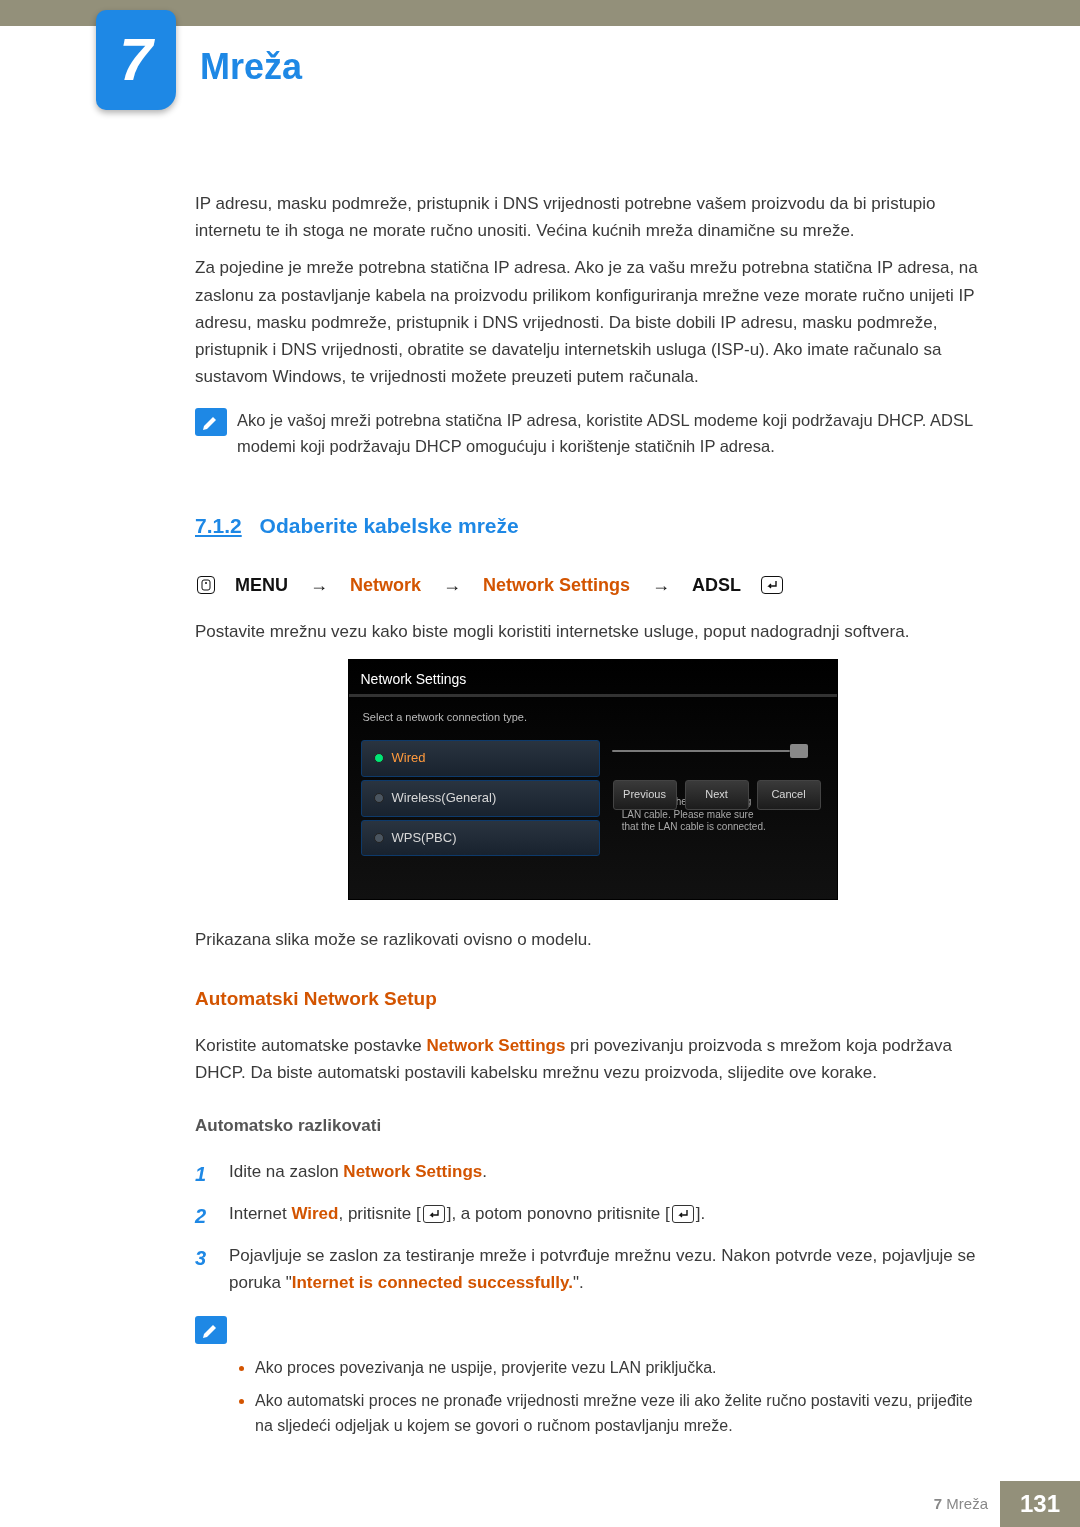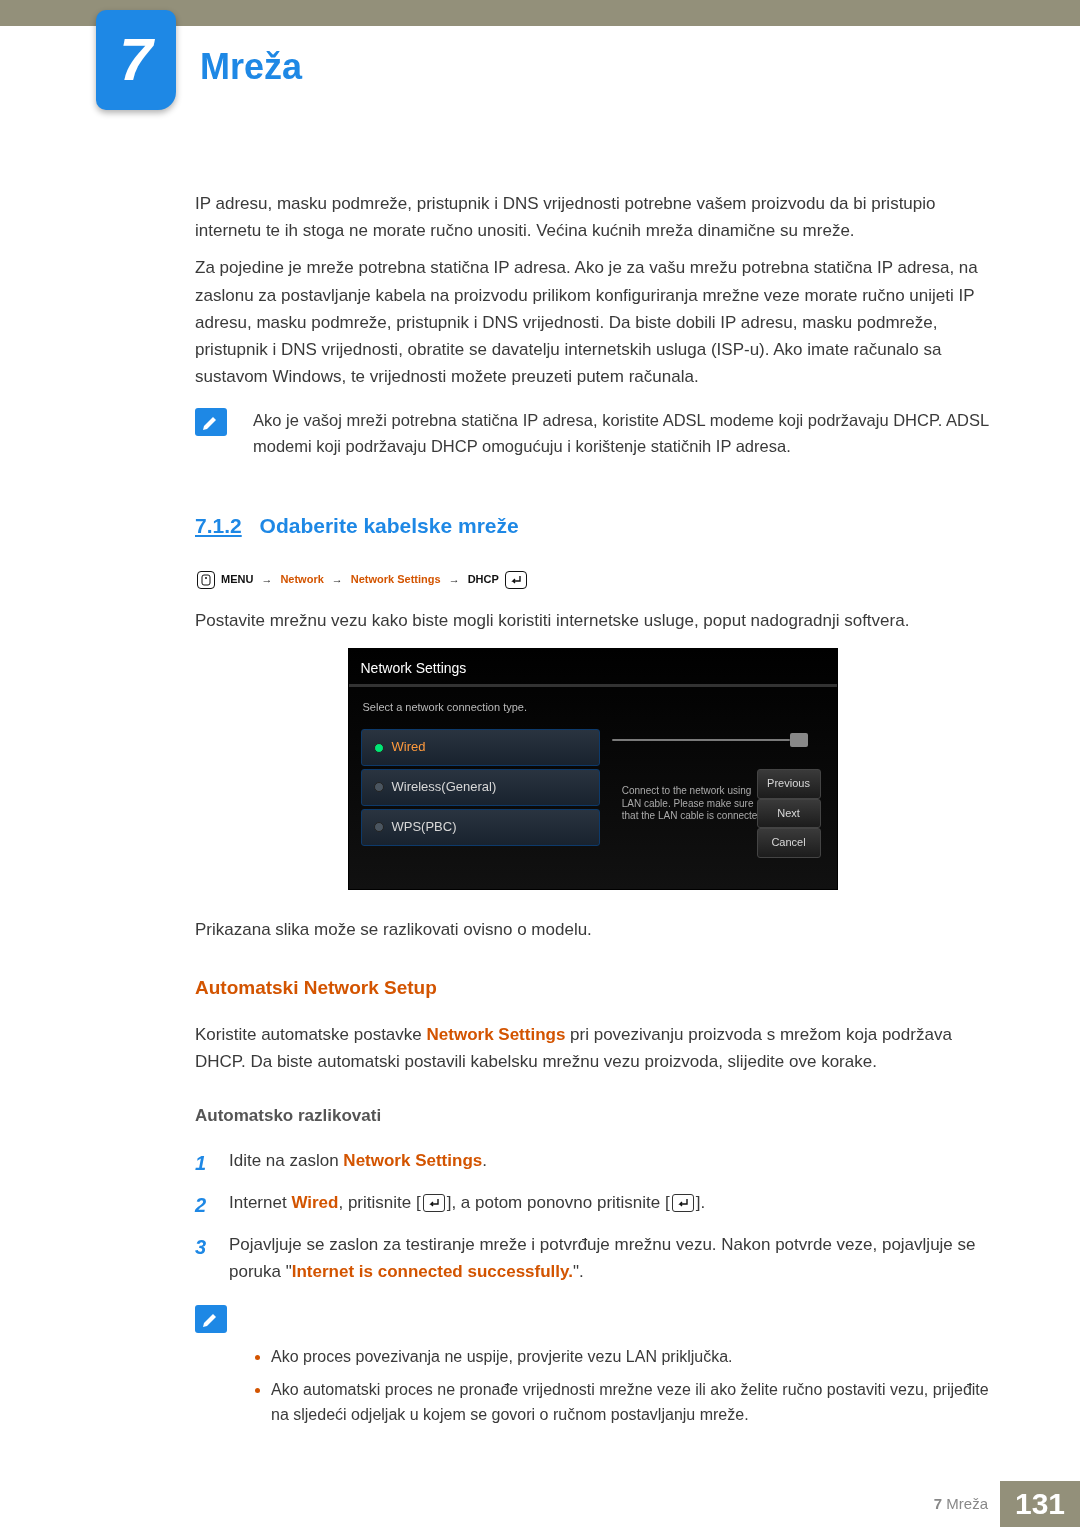--- a/index.html
+++ b/index.html
@@ -44,21 +44,21 @@
   }
   .content {
     position: absolute;
     top: 190px;
     left: 195px;
     right: 90px;
   }
   .para { margin-bottom: 10px; color: #3a3a3a; }
   .note-row {
     display: flex;
-    gap: 26px;
+    gap: 10px;
     margin-top: 18px;
     margin-bottom: 18px;
     justify-content: space-between;
   }
   .note-icon {
     flex: 0 0 32px;
     height: 28px;
     background: #1e88e5;
     border-radius: 3px;
     position: relative;
@@ -68,26 +68,26 @@
   .sec-heading {
     color: #1e88e5;
     font-weight: bold;
     font-size: 21px;
     margin-top: 50px;
     margin-bottom: 28px;
   }
   .sec-heading .num { margin-right: 12px; text-decoration: underline; }
   .menu-path {
     font-weight: bold;
-    font-size: 11px;
+    font-size: 18px;
     margin-bottom: 18px;
     display: flex;
-    align-items: flex-start;
+    align-items: center;
     flex-wrap: wrap;
-    gap: 4px;
+    gap: 18px;
   }
   .mp-menu { color: #111; }
   .mp-net { color: #d35400; }
   .mp-arrow { color: #111; font-weight: bold; margin: 0 4px; }
   .mp-icon {
     display: inline-flex;
     border: 1.5px solid #111;
     border-radius: 4px;
     padding: 0 3px;
     height: 18px;
@@ -148,21 +148,21 @@
     position: absolute; left: 0; top: 20px; right: 18px; height: 2px;
     background: #7a7a7a; border-radius: 2px;
   }
   .nd-hint {
     position: absolute;
     left: 56%; top: 136px; width: 150px;
     font-size: 10px; line-height: 1.25; color: #aaa;
   }
   .nd-btns {
     position: absolute; right: 16px; top: 120px;
-    display: flex; flex-direction: column; 
+    display: flex; flex-direction: row; gap: 8px;
   }
   .nd-btn {
     background: linear-gradient(#3a3a3a, #1c1c1c);
     border: 1px solid #444;
     color: #d8d8d8;
     font-size: 11px;
     padding: 5px 0;
     width: 64px;
     text-align: center;
     border-radius: 3px;
@@ -210,21 +210,21 @@
     display: flex;
     justify-content: flex-end;
     align-items: center;
   }
   .footer .crumb {
     color: #888; font-size: 15px; margin-right: 12px;
   }
   .footer .pagebox {
     background: #93907a;
     color: #fff;
-    font-size: 30px;
+    font-size: 24px;
     font-weight: bold;
     width: 80px;
     height: 46px;
     display: flex;
     align-items: center;
     justify-content: center;
   }
   .inline-icon {
     display: inline-flex;
     vertical-align: middle;
@@ -271,21 +271,21 @@
           <rect x="1" y="1" width="8" height="10" rx="2" fill="none" stroke="#111" stroke-width="1"></rect>
           <circle cx="5" cy="4" r="1" fill="#111"></circle>
         </svg>
     </span>
     <span class="mp-menu">MENU</span>
     <span class="mp-arrow">→</span>
     <span class="mp-net">Network</span>
     <span class="mp-arrow">→</span>
     <span class="mp-net">Network Settings</span>
     <span class="mp-arrow">→</span>
-    <span class="mp-menu">DHCP</span>
+    <span class="mp-menu">ADSL</span>
     <span class="mp-icon enter-glyph">
       <svg width="14" height="12" viewBox="0 0 14 12">
           <path d="M11 2 V7 H4 L6 5 M4 7 L6 9" fill="none" stroke="#111" stroke-width="1.4"></path>
         </svg>
     </span>
   </div>
 
   <p class="para">Postavite mrežnu vezu kako biste mogli koristiti internetske usluge, poput nadogradnji softvera.</p>
 
   <div class="network-dialog">

